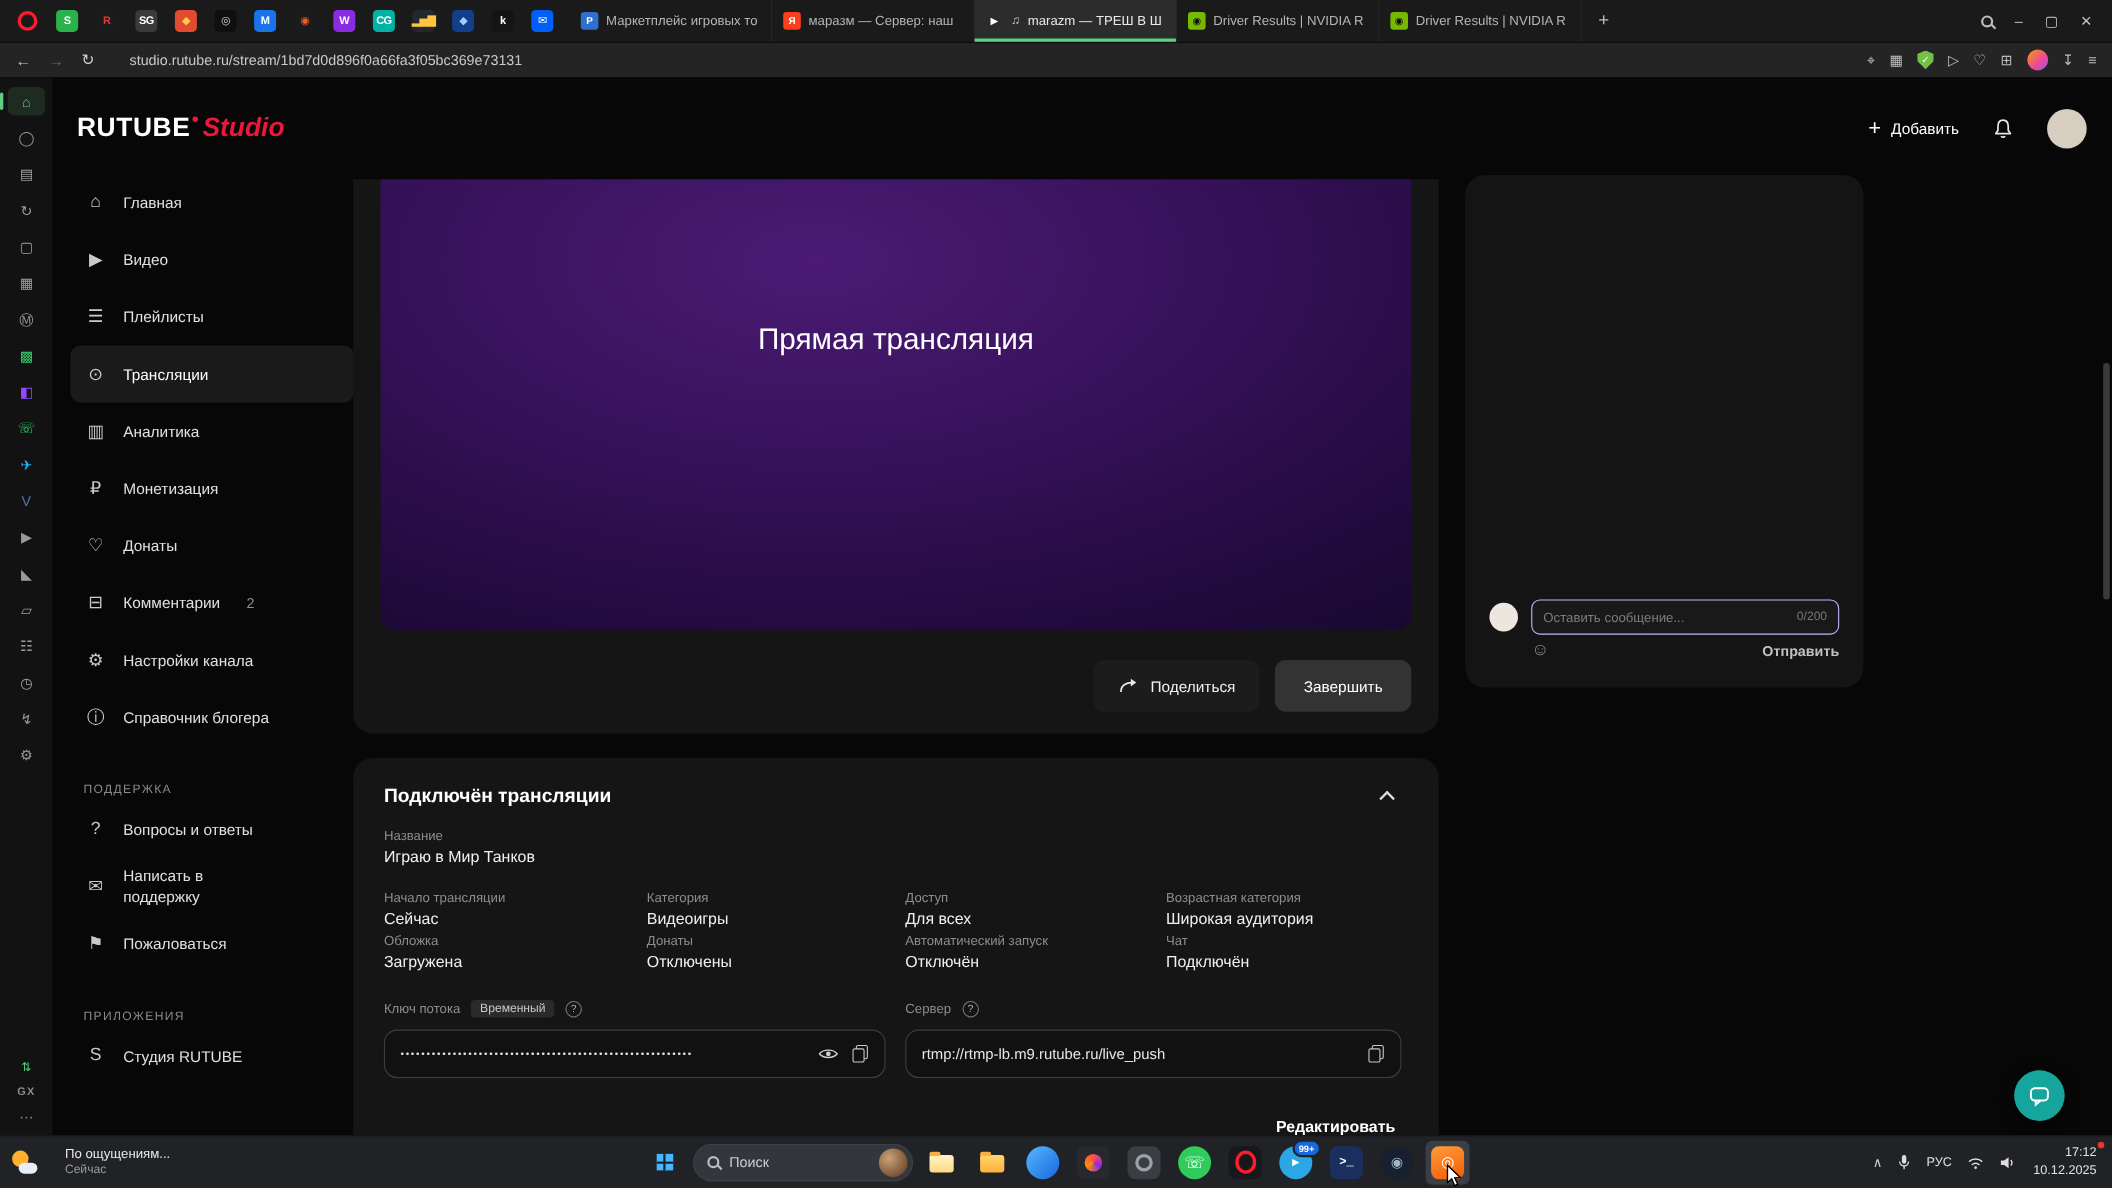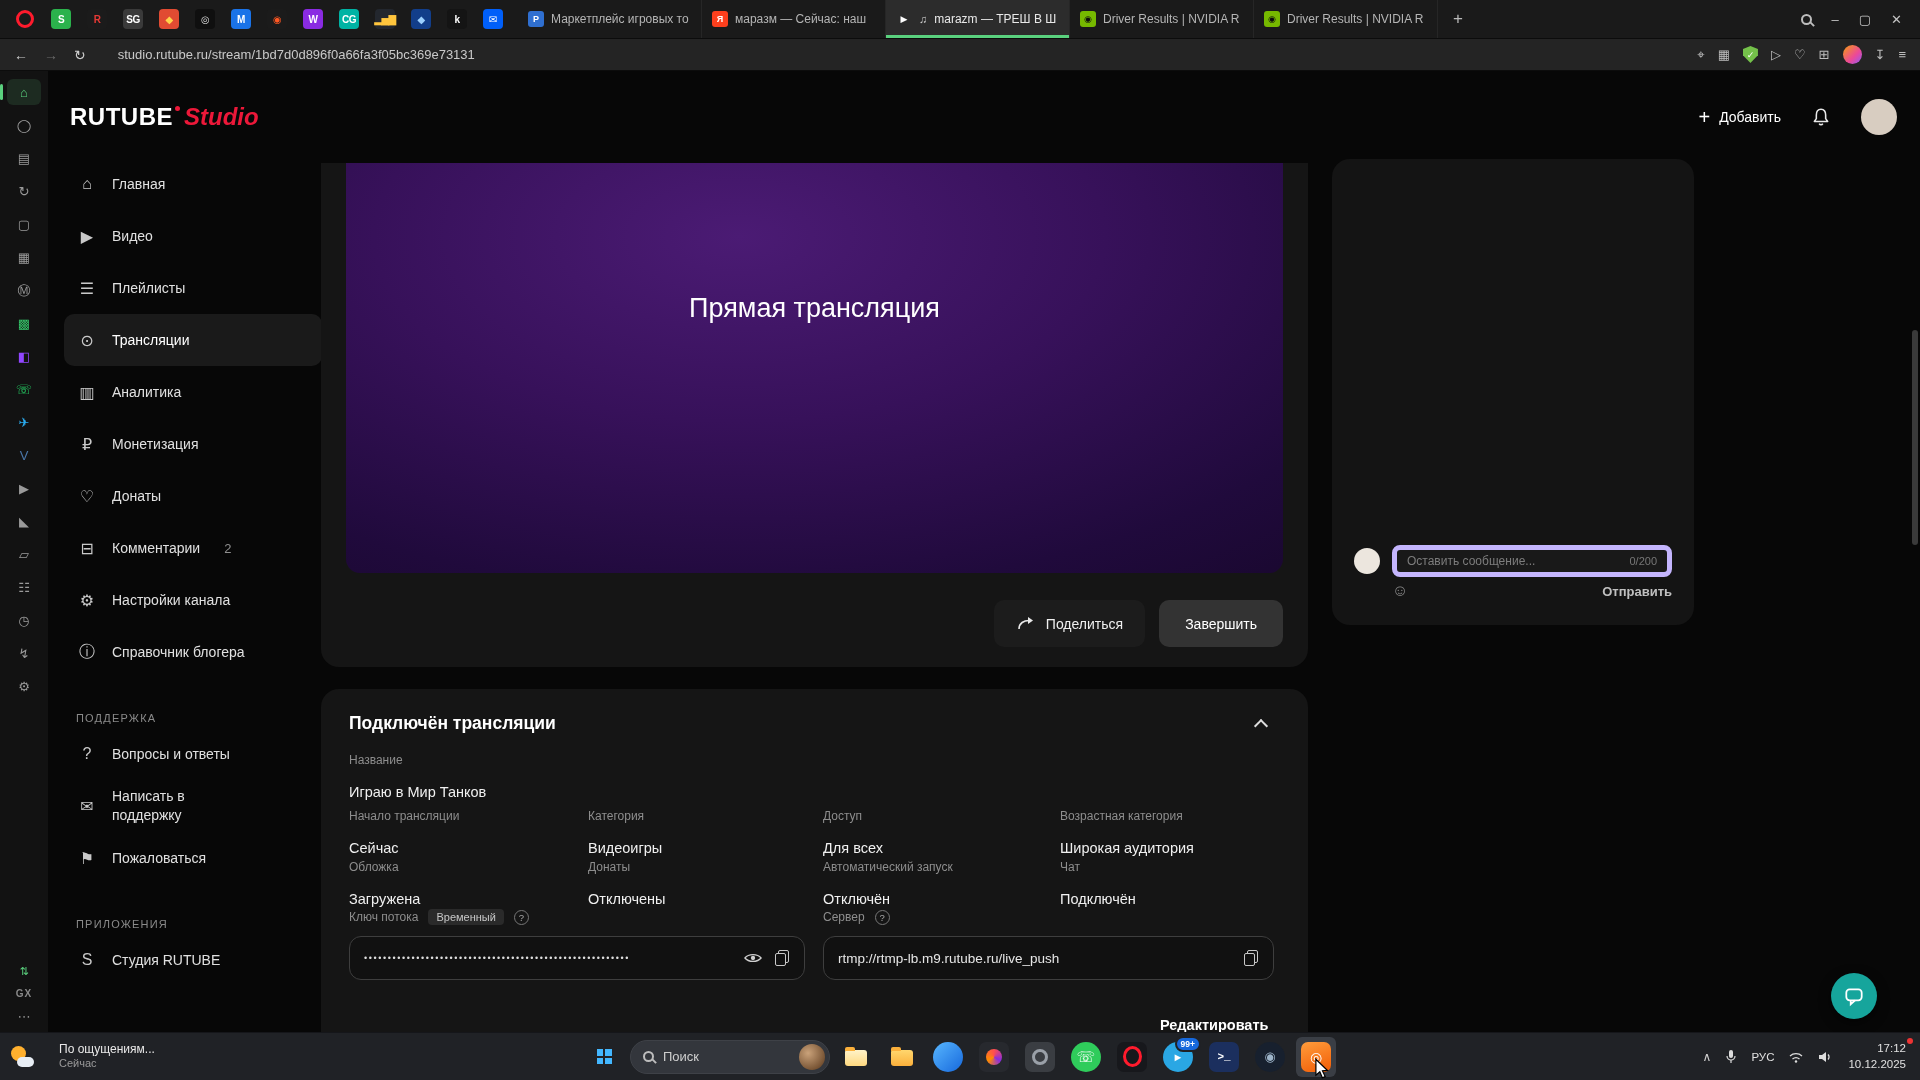--- a/index.html
+++ b/index.html
@@ -90,21 +90,21 @@
   .btn-share{height:47px;padding:0 22px;border-radius:10px;background:#1c1c1c;color:#f0f0f0;
     font-size:14px;display:flex;align-items:center;gap:12px}
   .btn-finish{height:47px;padding:0 26px;border-radius:10px;background:#333;color:#fff;
     font-size:14px;display:flex;align-items:center}
 
   #settings-card{position:absolute;left:273px;top:526px;width:987px;height:430px;background:#151515;border-radius:18px}
   #sc-title{position:absolute;left:28px;top:24px;font-size:17.5px;font-weight:700;color:#fff}
   .chev-up{position:absolute;right:42px;top:32px;width:10px;height:10px;
     border-right:2px solid #ddd;border-bottom:2px solid #ddd;transform:rotate(-135deg)}
   .fld-label{font-size:12px;color:#8d8d8d;white-space:nowrap}
-  .fld-value{font-size:14.5px;color:#f0f0f0;margin-top:17px;white-space:nowrap}
+  .fld-value{font-size:14.5px;color:#f0f0f0;margin-top:5px;white-space:nowrap}
   #sc-name{position:absolute;left:28px;top:64px}
   #sc-grid{position:absolute;left:28px;top:120px;display:grid;
     grid-template-columns:239px 235px 237px auto;row-gap:4px}
   .key-block{position:absolute;top:219px}
   #key-block{left:28px;width:456px}
   #srv-block{left:502px;width:451px}
   .keys-labels{display:flex;align-items:center;gap:10px;height:18px}
   .badge{background:#2a2a2a;color:#c7c7c7;font-size:11px;padding:2px 8px;border-radius:4px}
   .ic-q{width:15px;height:15px;border:1px solid #777;border-radius:50%;color:#aaa;font-size:9.5px;
     display:flex;align-items:center;justify-content:center;flex:none}
@@ -116,21 +116,21 @@
   .ic-copy{position:relative;width:16px;height:16px;flex:none}
   .ic-copy::after{content:"";position:absolute;right:1px;top:0;width:9px;height:11px;
     border:1.5px solid #c9c9c9;border-radius:2px}
   .ic-copy::before{content:"";position:absolute;left:1px;bottom:0;width:9px;height:11px;
     border:1.5px solid #c9c9c9;border-radius:2px;background:#111;z-index:1}
   #edit-btn{position:absolute;left:839px;top:328px;font-size:14.5px;font-weight:700;color:#fff}
 
   #chat-card{position:absolute;left:1284px;top:88px;width:362px;height:466px;background:#141414;border-radius:18px}
   #chat-input-row{position:absolute;left:22px;top:386px;right:22px;display:flex;align-items:center;gap:12px}
   .chat-avatar{width:26px;height:26px;border-radius:50%;background:#ece6de;flex:none}
-  .chat-input{flex:1;height:32px;border:5px solid #c4b5fd;border-radius:8px;background:#191919;
+  .chat-input{flex:1;height:32px;border:1px solid #c4b5fd;border-radius:8px;background:#191919;
     display:flex;align-items:center;padding:0 10px}
   .chat-ph{flex:1;font-size:12px;color:#7d7d7d;white-space:nowrap;overflow:hidden}
   .chat-count{font-size:11px;color:#777;flex:none}
   #chat-bottom{position:absolute;left:60px;right:22px;top:424px;display:flex;align-items:center}
   .smiley{font-size:16px;color:#8a8a8a;line-height:1}
   .send{margin-left:auto;font-size:13px;font-weight:600;color:#c0c0c0}
 
   #fab{position:absolute;left:1783px;top:902px;width:46px;height:46px;border-radius:50%;
     display:flex;align-items:center;justify-content:center;box-shadow:0 4px 12px rgba(0,0,0,.55)}
   #pg-scroll{position:absolute;right:2px;top:259px;width:6px;height:215px;background:#3a3a3a;border-radius:3px}
@@ -250,21 +250,21 @@
 
         <div class="tab">
           <span class="tfav" style="background: rgb(47, 111, 208); color: rgb(255, 255, 255);">P</span>
 
           <span class="tlabel">Маркетплейс игровых то</span>
         </div>
 
         <div class="tab">
           <span class="tfav" style="background: rgb(252, 63, 29); color: rgb(255, 255, 255);">Я</span>
 
-          <span class="tlabel">маразм — Сейчас: наш</span>
+          <span class="tlabel">маразм — Сервер: наш</span>
         </div>
 
         <div class="tab active">
           <span class="tfav" style="background: transparent; color: rgb(255, 255, 255);">▶</span>
           <span class="taud">♫</span>
           <span class="tlabel">marazm — ТРЕШ В Ш</span>
         </div>
 
         <div class="tab">
           <span class="tfav" style="background: rgb(118, 185, 0); color: rgb(13, 13, 13);">◉</span>

